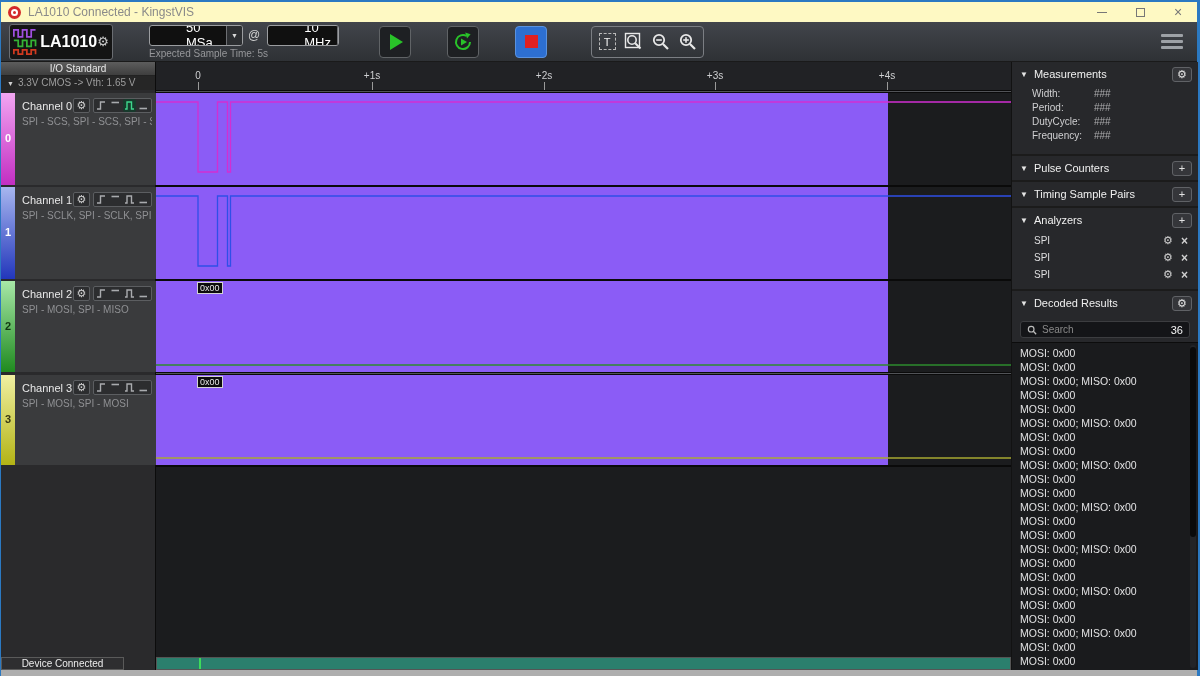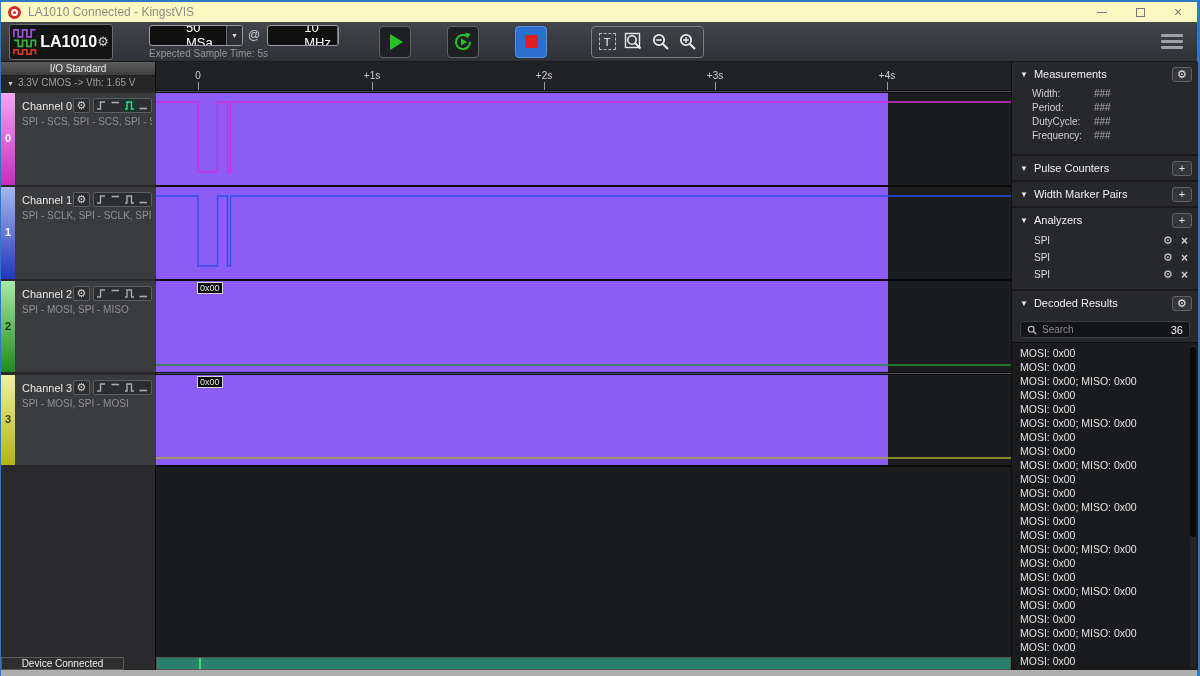--- a/index.html
+++ b/index.html
@@ -457,21 +457,21 @@
 
       <div class="rp-section-head">
         <span class="rp-tri">▼</span>
         <span class="rp-title">Pulse Counters</span>
         <span class="rp-btn">+</span>
       </div>
       <div class="rp-sep"></div>
 
       <div class="rp-section-head">
         <span class="rp-tri">▼</span>
-        <span class="rp-title">Width Marker Pairs</span>
+        <span class="rp-title">Timing Sample Pairs</span>
         <span class="rp-btn">+</span>
       </div>
       <div class="rp-sep"></div>
 
       <div class="rp-section-head">
         <span class="rp-tri">▼</span>
         <span class="rp-title">Analyzers</span>
         <span class="rp-btn">+</span>
       </div>
       <div class="analyzer-rows" id="analyzer-rows">

